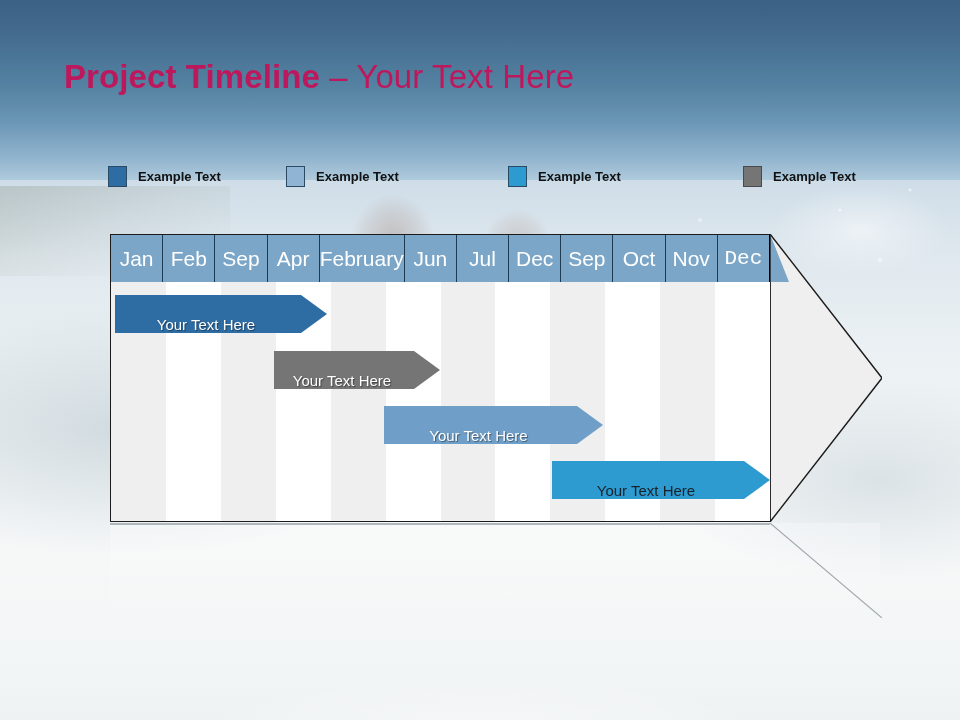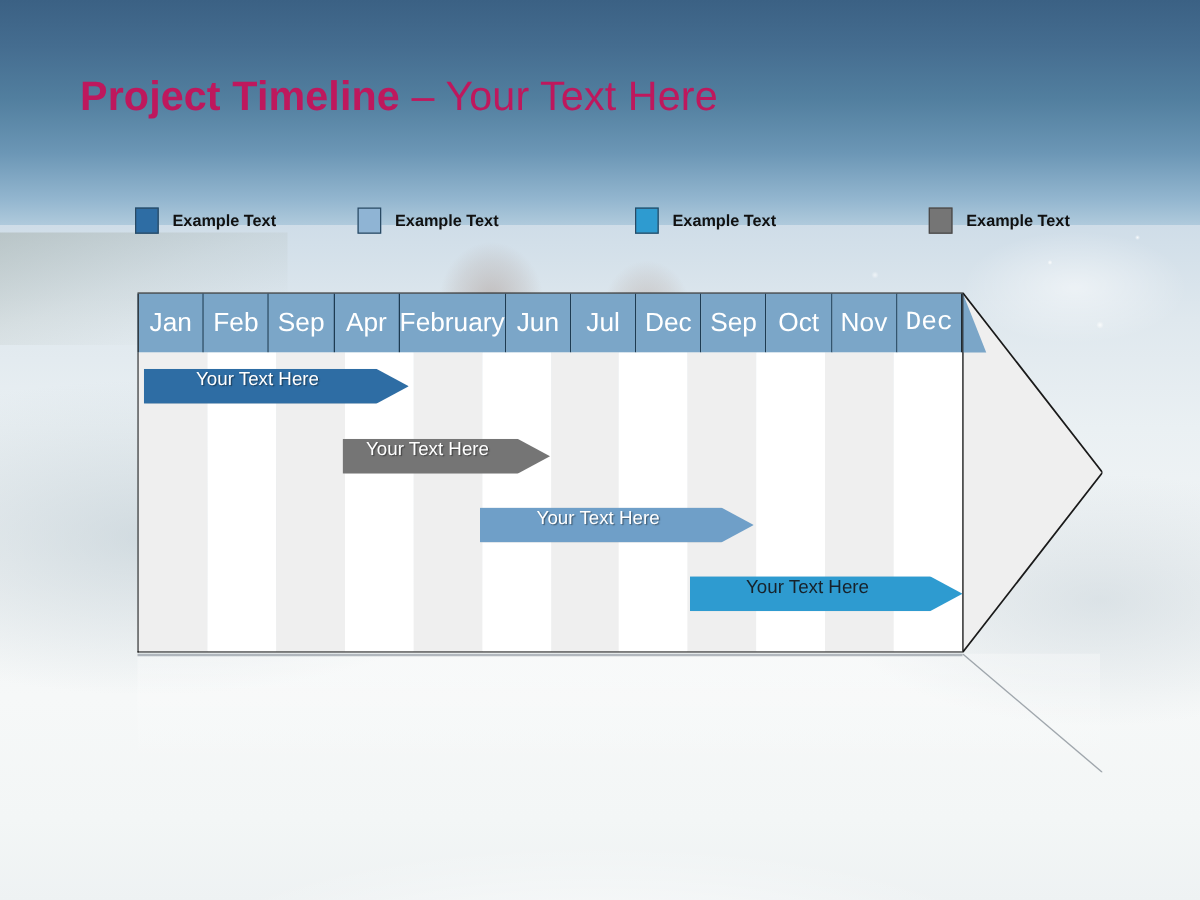--- a/index.html
+++ b/index.html
@@ -134,22 +134,22 @@
     border-left: 1px solid #1b1b1b;
     border-bottom: 1px solid #1b1b1b;
     box-sizing: border-box;
   }
   .grid-col { flex: 1 1 0; background: #ffffff; }
   .grid-col.shade { background: #efefef; }
 
   
   .bar {
     position: absolute;
-    height: 28px;
-    display: flex; align-items: flex-start;
+    height: 38px;
+    display: flex; align-items: flex-end;
     box-sizing: border-box;
     clip-path: polygon(0 0, calc(100% - 26px) 0, 100% 50%, calc(100% - 26px) 100%, 0 100%);
     filter: drop-shadow(1px 1px 1.2px rgba(0,0,0,0.45));
   }
   .bar-label {
     width: 100%;
     padding-right: 30px;
     text-align: center;
     font-size: 15px;
     white-space: nowrap;

